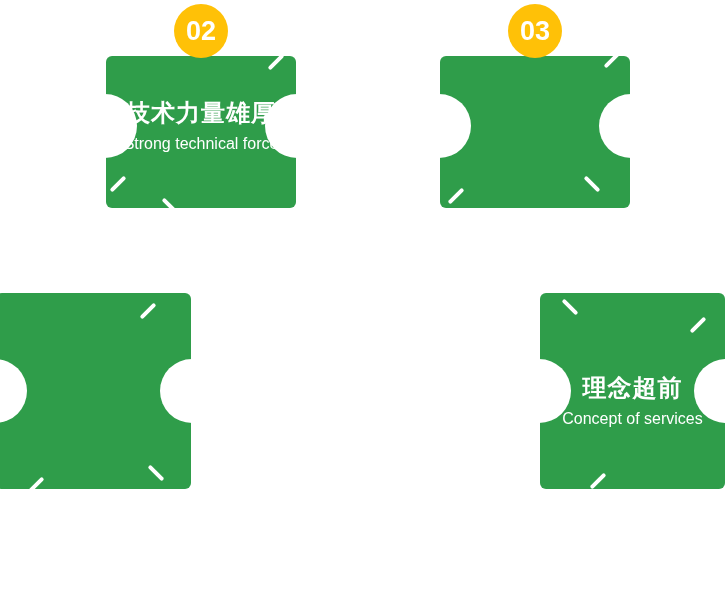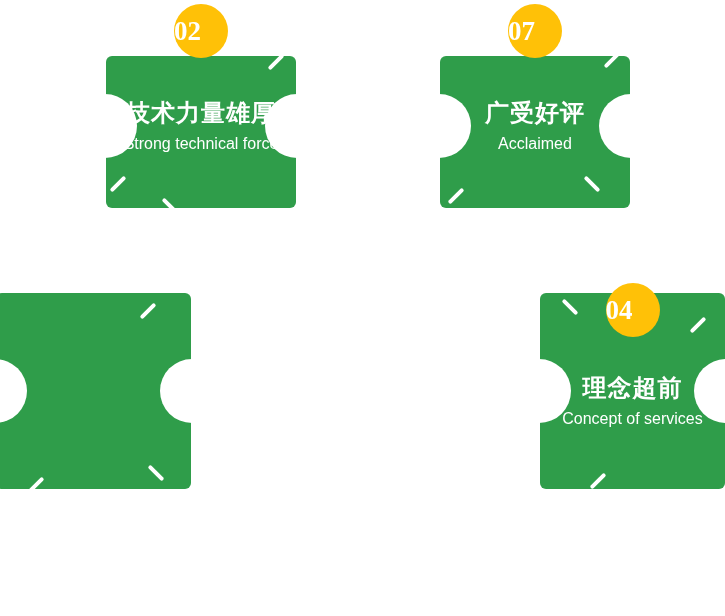--- a/index.html
+++ b/index.html
@@ -35,23 +35,22 @@
   }
   .notch-left{left:-33px;}
   .notch-right{right:-33px;}
   .card-02 .notch,.card-03 .notch{top:46%;}
 
   
   .badge{
     position:absolute;left:50%;transform:translateX(-50%);
     width:54px;height:54px;border-radius:50%;
     background:var(--yellow,#ffc107);
-    display:flex;align-items:center;
+    display:flex;align-items:center;justify-content:center;
     z-index:3;
-    font-family:Liberation Serif, serif;
   }
   .card-02 .badge,.card-03 .badge{top:-52px;}
   .card-01 .badge,.card-04 .badge{top:-10px;}
   .num{
     color:#ffffff;font-size:27px;font-weight:700;line-height:1;
   }
 
   .content{position:relative;z-index:2;padding:0 8px;}
   .card-02 .content,.card-03 .content{transform:translateY(-6px);}
   .card-01 .content,.card-04 .content{transform:translateY(10px);}
@@ -100,46 +99,39 @@
     </div>
   </section>
 
   <section class="card card-03">
     <span class="notch notch-left"></span>
     <span class="notch notch-right"></span>
     <span class="spark s1"></span>
     <span class="spark s2"></span>
     <span class="spark s3"></span>
     <div class="badge">
-      <span class="num">07</span>
-    </div>
-    <div class="content">
-      <h2 class="title">广受好评</h2>
-      <p class="subtitle">Acclaimed</p>
+      <span class="num">03</span>
     </div>
   </section>
 
   <section class="card card-01">
     <span class="notch notch-left"></span>
     <span class="notch notch-right"></span>
     <span class="spark s1"></span>
     <span class="spark s2"></span>
     <span class="spark s3"></span>
     <div class="content">
     </div>
   </section>
 
   <section class="card card-04">
     <span class="notch notch-left"></span>
     <span class="notch notch-right"></span>
     <span class="spark s1"></span>
     <span class="spark s2"></span>
     <span class="spark s3"></span>
-    <div class="badge">
-      <span class="num">04</span>
-    </div>
     <div class="content">
       <h2 class="title">理念超前</h2>
       <p class="subtitle">Concept of services</p>
     </div>
   </section>
 
 </div>
 
 </body></html>

